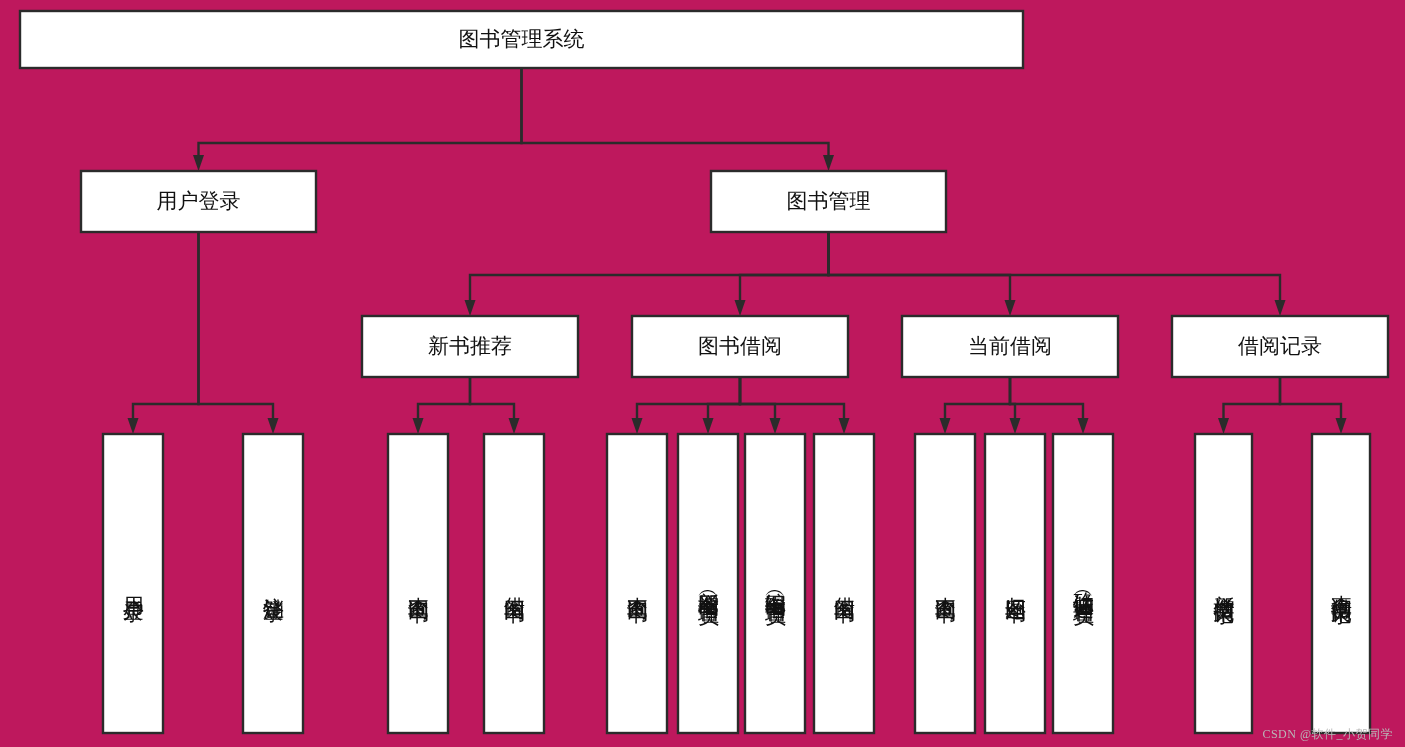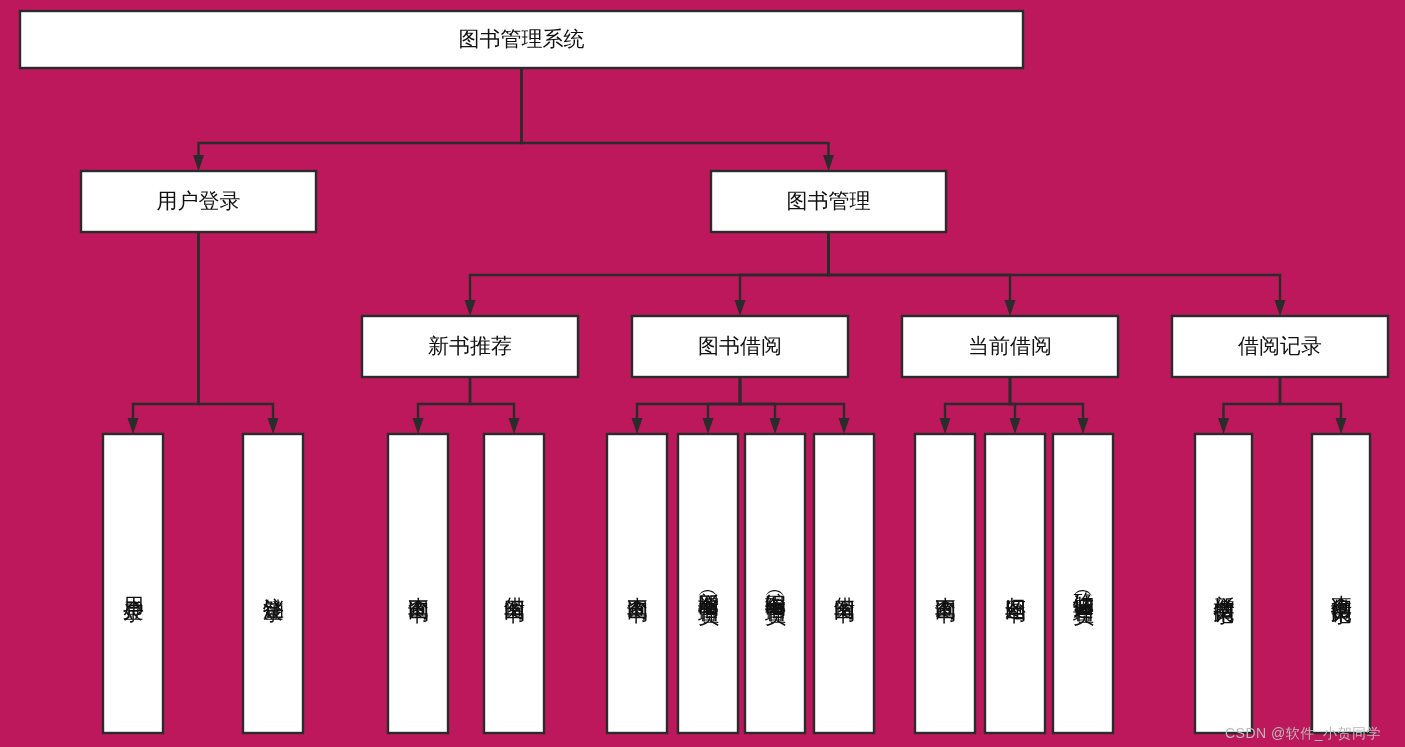--- a/index.html
+++ b/index.html
@@ -61,24 +61,24 @@
     justify-content: center;
   }
   .leaf-cell {
     position: absolute;
     display: flex;
     align-items: center;
     justify-content: center;
   }
   .watermark {
     position: absolute;
-    right: 24px;
+    right: 12px;
     bottom: 4px;
-    font-family: Liberation Sans, sans-serif;
-    font-size: 14px;
+    font-family: Liberation Serif, serif;
+    font-size: 12px;
     color: #b9b9b9;
     letter-spacing: 0.5px;
     white-space: nowrap;
     user-select: none;
   }
 </style>
 </head>
 <body>
 
 <div id="diagram-root">

